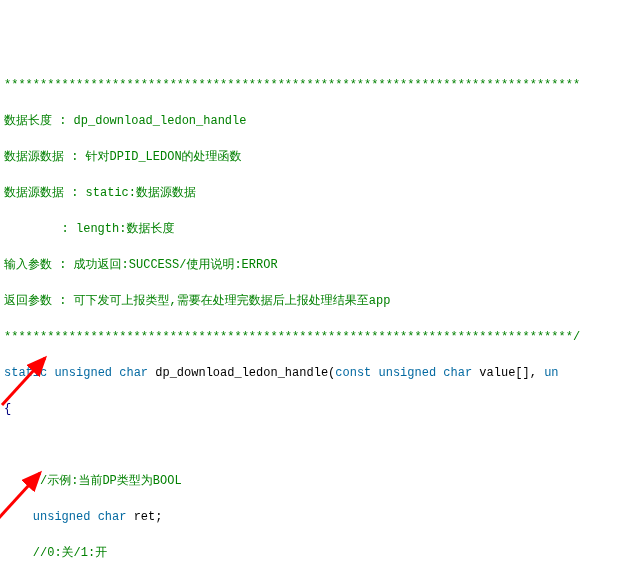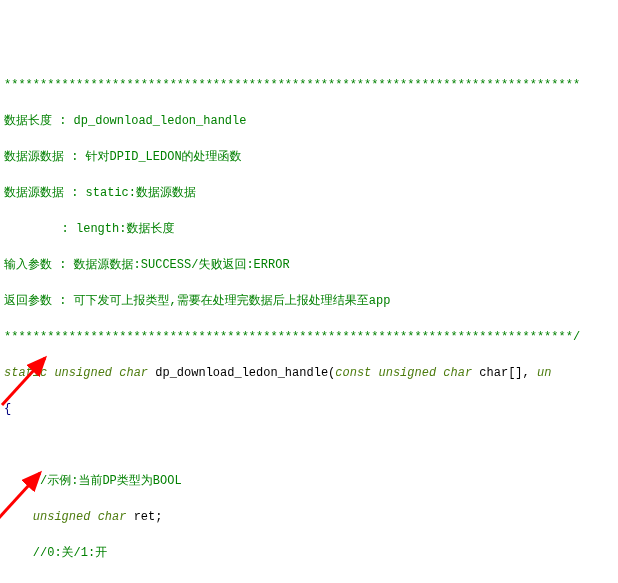--- a/index.html
+++ b/index.html
@@ -8,43 +8,43 @@
   font-size: 12px;
   line-height: 1.5;
   background: #fff;
   color: #000;
   white-space: pre;
   padding: 4px;
   width: 618px;
   position: relative;
 }
 .c-green { color: #008000; }
-.c-blue { color: #4d7c0f; font-style: italic; }
+.c-blue { color: #0369a1; }
 .c-navy { color: #000080; }
 .c-black { color: #000; }
 .arrow-svg {
   position: absolute;
   pointer-events: none;
 }
 .line { display: block; }
 </style>
 </head>
 <body>
 
 
 
 <span class="line c-green">********************************************************************************</span>
 <span class="line c-green"><span>数据长度 : </span><span>dp_download_ledon_handle</span></span>
 <span class="line c-green"><span>数据源数据 : </span><span>针对DPID_LEDON的处理函数</span></span>
 <span class="line c-green"><span>数据源数据 : </span><span>static:数据源数据</span></span>
 <span class="line c-green"><span>        : </span><span>length:数据长度</span></span>
-<span class="line c-green"><span>输入参数 : </span><span>数据源数据:SUCCESS/失败返回:ERROR</span></span>
+<span class="line c-green"><span>输入参数 : </span><span>成功返回:SUCCESS/使用说明:ERROR</span></span>
 <span class="line c-green"><span>返回参数 : </span><span>可下发可上报类型,需要在处理完数据后上报处理结果至app</span></span>
 <span class="line c-green">*******************************************************************************/</span>
-<span class="line"><span class="c-blue">static</span> <span class="c-blue">unsigned</span> <span class="c-blue">char</span> <span class="c-black">dp_download_ledon_handle</span>(<span class="c-blue">const</span> <span class="c-blue">unsigned</span> <span class="c-blue">char</span> <span class="c-black">char[], </span><span class="c-blue">un</span></span>
+<span class="line"><span class="c-blue">static</span> <span class="c-blue">unsigned</span> <span class="c-blue">char</span> <span class="c-black">dp_download_ledon_handle</span>(<span class="c-blue">const</span> <span class="c-blue">unsigned</span> <span class="c-blue">char</span> <span class="c-black">value[], </span><span class="c-blue">un</span></span>
 <span class="line c-navy">{</span>
 <span class="line"> </span>
 <span class="line">    <span class="c-green">//示例:当前DP类型为BOOL</span></span>
 <span class="line">    <span class="c-blue">unsigned</span> <span class="c-blue">char</span> <span class="c-black">ret;</span></span>
 <span class="line">    <span class="c-green">//0:关/1:开</span></span>
 <span class="line">    <span class="c-blue">unsigned</span> <span class="c-blue">char</span> <span class="c-black">ledon;</span></span>
 
 
 
 

